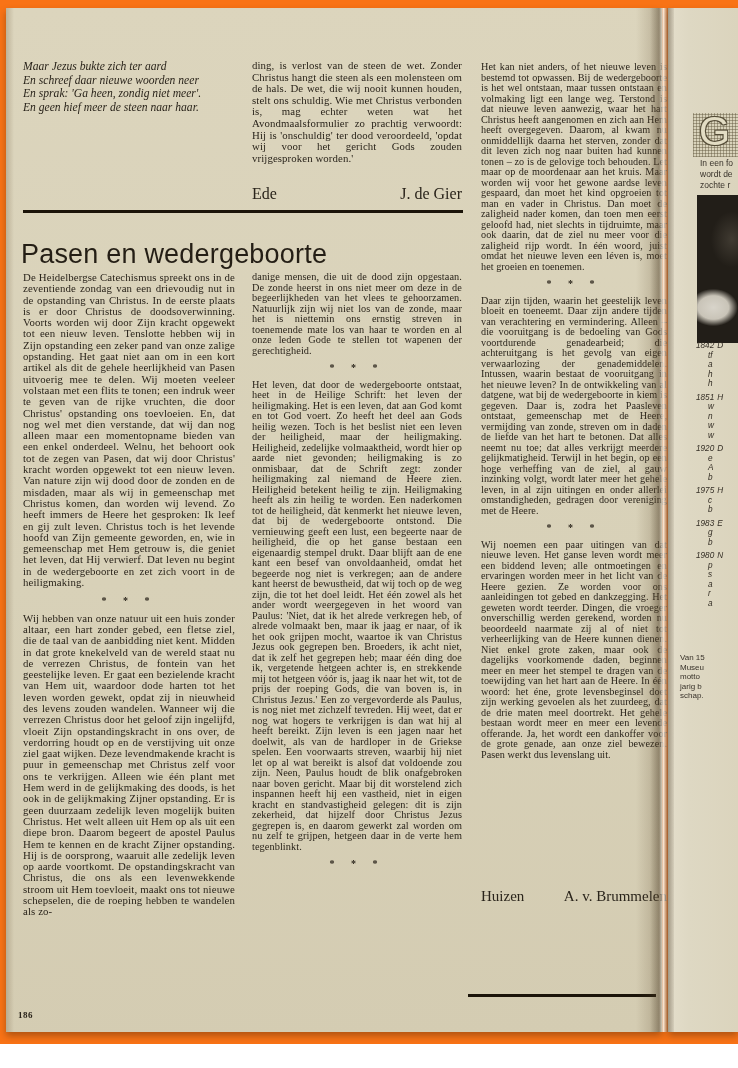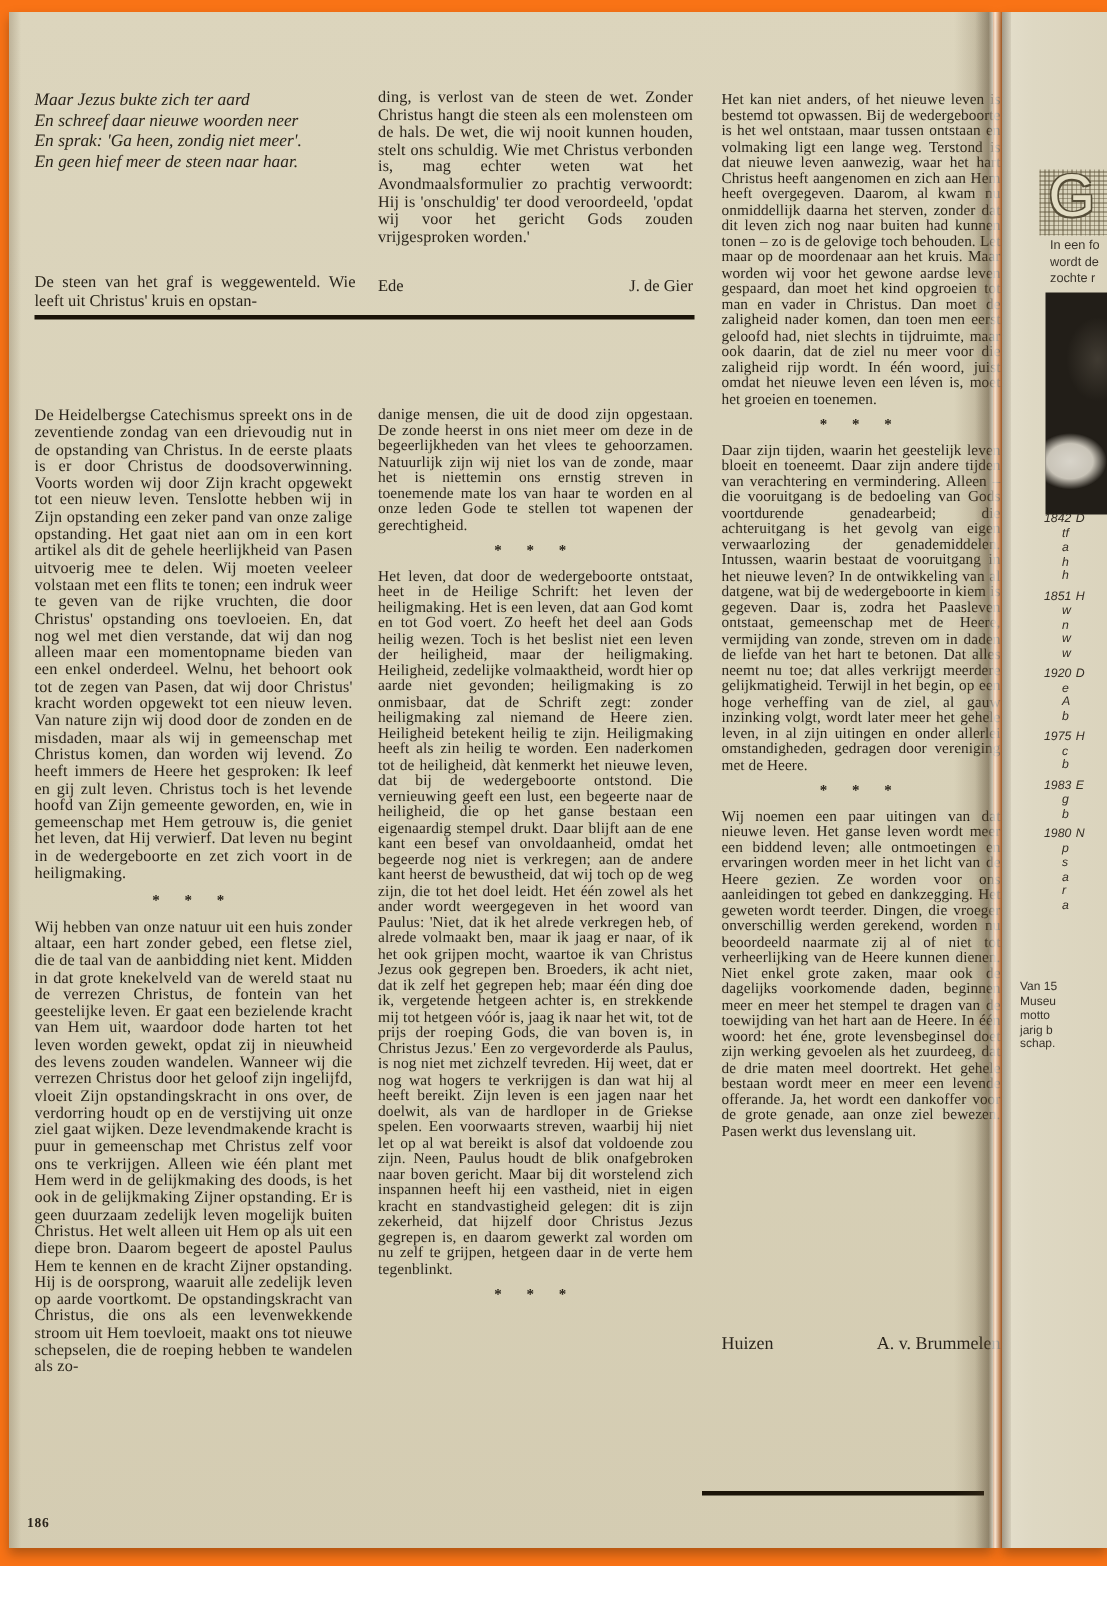--- a/index.html
+++ b/index.html
@@ -21,34 +21,34 @@
      background:linear-gradient(to right,rgba(60,45,25,0) 0%,rgba(60,45,25,.30) 38%,
         rgba(252,250,242,.85) 56%,rgba(60,45,25,.38) 76%,rgba(60,45,25,.08) 100%);}
   
   .abs{position:absolute;}
   .pre{white-space:pre-line;}
   .poem{left:17px;top:52px;width:216px;font-style:italic;font-size:11.6px;line-height:13.6px;}
   .stanza{margin:0 0 8px 0;}
   .poem-close{left:17px;top:174px;width:214px;font-size:11px;line-height:13px;text-align:justify;}
   .cont-top{left:246px;top:52px;width:210px;font-size:10.8px;line-height:11.6px;text-align:justify;
             letter-spacing:.1px;}
-  .sig-row{display:flex;justify-content:space-between;font-size:11px;}
+  .sig-row{display:flex;justify-content:space-between;font-size:16px;}
   .sig-top{left:246px;top:177px;width:210px;}
   .rule{background:#1b1409;height:3px;}
   .rule-top{left:17px;top:202px;width:440px;}
   .rule-bottom{left:462px;top:986px;width:188px;}
   .headline{left:15px;top:231px;width:460px;margin:0;font-family:"Liberation Sans",sans-serif;
             font-weight:400;font-size:27px;letter-spacing:.2px;color:#241e15;}
   .col{overflow:hidden;text-align:justify;}
   .col p{margin:0;}
   .col1{left:17px;top:264px;width:212px;height:728px;font-size:10.8px;line-height:11.3px;letter-spacing:.12px;}
   .col2{left:246px;top:264px;width:210px;height:728px;font-size:10.3px;line-height:10.5px;letter-spacing:.08px;}
   .col3{left:475px;top:54px;width:186px;height:818px;font-size:10.2px;line-height:10.5px;letter-spacing:.05px;}
   .sep{text-align:center;font-weight:bold;font-size:10px;letter-spacing:7px;margin:7px 0 6px 0;}
-  .sig-main{left:475px;top:880px;width:186px;font-size:12px;}
+  .sig-main{left:475px;top:880px;width:186px;font-size:15px;}
   .pageno{left:12px;top:1002px;font-size:9px;font-weight:bold;letter-spacing:.5px;}
   
   .gbox{left:25px;top:105px;width:45px;height:44px;
      background:
        repeating-linear-gradient(0deg,rgba(95,85,60,.45) 0 1px,rgba(0,0,0,0) 1px 3px),
        repeating-linear-gradient(90deg,rgba(95,85,60,.45) 0 1px,rgba(0,0,0,0) 1px 3px),
        #d9d3bb;}
   .gletter{position:absolute;left:6px;top:-4px;font-family:"Liberation Sans",sans-serif;
      font-size:40px;font-weight:400;color:#e3ddc4;
      text-shadow:1px 1px 0 #554d38,-1px -1px 0 #554d38,1px -1px 0 #554d38,-1px 1px 0 #554d38;}
@@ -74,30 +74,30 @@
 <div class="canvas">
 
   <div class="page page-main">
 
     <div class="abs poem">
       <div class="stanza pre">Maar Jezus bukte zich ter aard
 En schreef daar nieuwe woorden neer
 En sprak: 'Ga heen, zondig niet meer'.
 En geen hief meer de steen naar haar.</div>
     </div>
-    <div class="abs poem-close">De steen van het graf is weggewenteld. Wie leeft uit Christus' kruis en opstan-</div>
 
     <div class="abs cont-top">ding, is verlost van de steen de wet. Zonder Christus hangt die steen als een molensteen om de hals. De wet, die wij nooit kunnen houden, stelt ons schuldig. Wie met Christus verbonden is, mag echter weten wat het Avondmaalsformulier zo prachtig verwoordt: Hij is 'onschuldig' ter dood veroordeeld, 'opdat wij voor het gericht Gods zouden vrijgesproken worden.'</div>
     <div class="abs sig-row sig-top">
       <span>Ede</span>
       <span>J. de Gier</span>
     </div>
 
     <div class="abs rule rule-top"></div>
 
+    <h1 class="abs headline">Pasen en wedergeboorte</h1>
 
     <div class="abs col col1">
       <p>De Heidelbergse Catechismus spreekt ons in de zeventiende zondag van een drievoudig nut in de opstanding van Christus. In de eerste plaats is er door Christus de doodsoverwinning. Voorts worden wij door Zijn kracht opgewekt tot een nieuw leven. Tenslotte hebben wij in Zijn opstanding een zeker pand van onze zalige opstanding. Het gaat niet aan om in een kort artikel als dit de gehele heerlijkheid van Pasen uitvoerig mee te delen. Wij moeten veeleer volstaan met een flits te tonen; een indruk weer te geven van de rijke vruchten, die door Christus' opstanding ons toevloeien. En, dat nog wel met dien verstande, dat wij dan nog alleen maar een momentopname bieden van een enkel onderdeel. Welnu, het behoort ook tot de zegen van Pasen, dat wij door Christus' kracht worden opgewekt tot een nieuw leven. Van nature zijn wij dood door de zonden en de misdaden, maar als wij in gemeenschap met Christus komen, dan worden wij levend. Zo heeft immers de Heere het gesproken: Ik leef en gij zult leven. Christus toch is het levende hoofd van Zijn gemeente geworden, en, wie in gemeenschap met Hem getrouw is, die geniet het leven, dat Hij verwierf. Dat leven nu begint in de wedergeboorte en zet zich voort in de heiligmaking.</p>
       <div class="sep">* * *</div>
       <p>Wij hebben van onze natuur uit een huis zonder altaar, een hart zonder gebed, een fletse ziel, die de taal van de aanbidding niet kent. Midden in dat grote knekelveld van de wereld staat nu de verrezen Christus, de fontein van het geestelijke leven. Er gaat een bezielende kracht van Hem uit, waardoor dode harten tot het leven worden gewekt, opdat zij in nieuwheid des levens zouden wandelen. Wanneer wij die verrezen Christus door het geloof zijn ingelijfd, vloeit Zijn opstandingskracht in ons over, de verdorring houdt op en de verstijving uit onze ziel gaat wijken. Deze levendmakende kracht is puur in gemeenschap met Christus zelf voor ons te verkrijgen. Alleen wie één plant met Hem werd in de gelijkmaking des doods, is het ook in de gelijkmaking Zijner opstanding. Er is geen duurzaam zedelijk leven mogelijk buiten Christus. Het welt alleen uit Hem op als uit een diepe bron. Daarom begeert de apostel Paulus Hem te kennen en de kracht Zijner opstanding. Hij is de oorsprong, waaruit alle zedelijk leven op aarde voortkomt. De opstandingskracht van Christus, die ons als een levenwekkende stroom uit Hem toevloeit, maakt ons tot nieuwe schepselen, die de roeping hebben te wandelen als zo-</p>
     </div>
 
     <div class="abs col col2">
       <p>danige mensen, die uit de dood zijn opgestaan. De zonde heerst in ons niet meer om deze in de begeerlijkheden van het vlees te gehoorzamen. Natuurlijk zijn wij niet los van de zonde, maar het is niettemin ons ernstig streven in toenemende mate los van haar te worden en al onze leden Gode te stellen tot wapenen der gerechtigheid.</p>
       <div class="sep">* * *</div>

